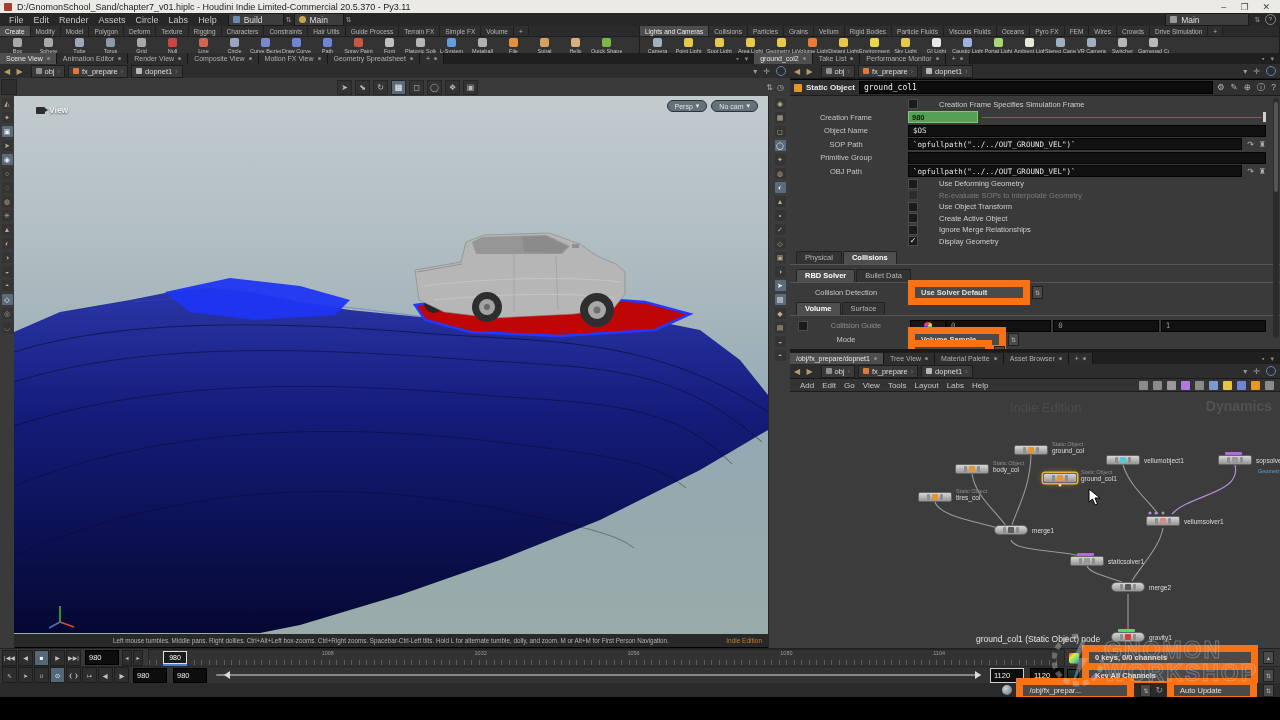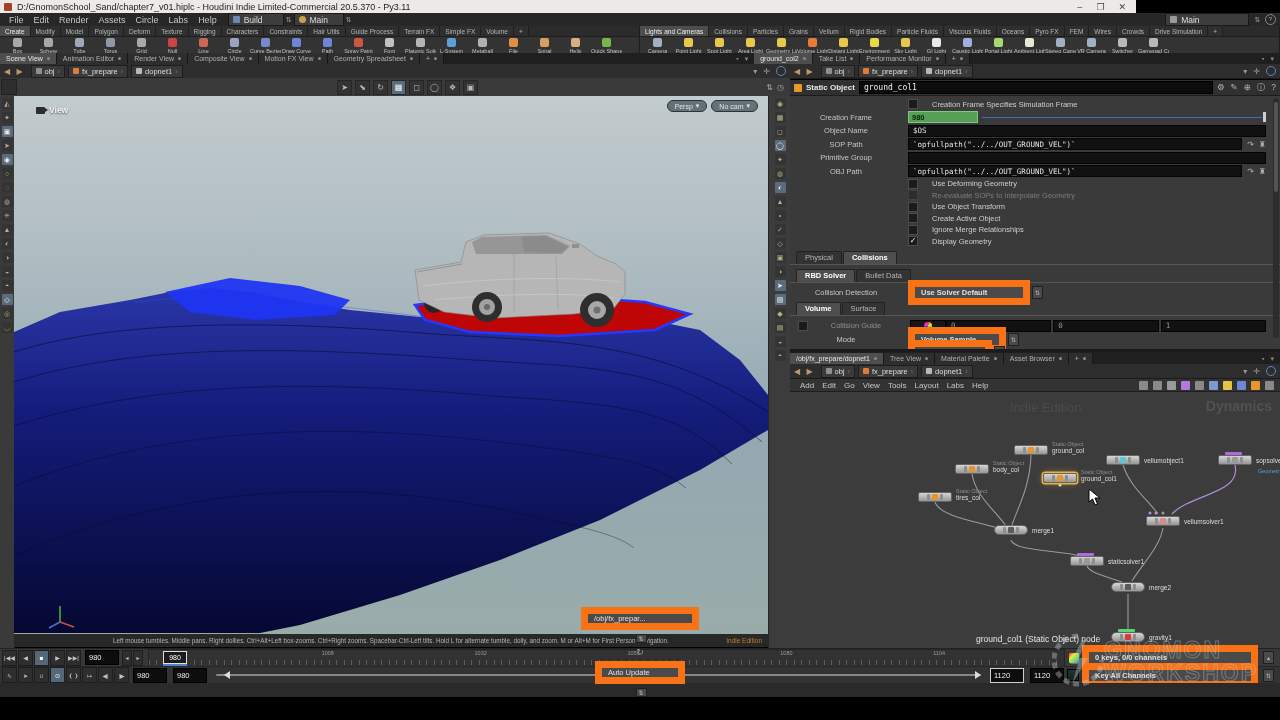--- a/index.html
+++ b/index.html
@@ -1,19 +1,19 @@
 <!DOCTYPE html>
 <html><head>
 <meta charset="utf-8">
 <style>
   html,body{margin:0;padding:0;background:#000;font-family:"Liberation Sans",sans-serif;}
   #app{position:relative;width:1280px;height:720px;background:#000;overflow:hidden;color:#c8c8c8;font-size:8px;}
   .abs{position:absolute;}
   
-  .titlebar{top:0;left:0;width:1136px;height:13px;background:#eceae7;color:#1c1c1c;font-size:9px;display:flex;align-items:center;padding:0 4px;box-sizing:border-box;gap:5px;}
+  .titlebar{top:0;left:0;width:1280px;height:13px;background:#eceae7;color:#1c1c1c;font-size:9px;display:flex;align-items:center;padding:0 4px;box-sizing:border-box;gap:5px;}
   .houdini-logo{width:8px;height:8px;background:#a33f2a;border-radius:1px;flex:none;}
   .win-controls{margin-left:auto;display:flex;gap:14px;color:#444;font-size:9px;padding-right:6px;}
   
   .menubar{top:13px;left:0;width:1280px;height:13px;background:#272727;display:flex;align-items:center;font-size:9px;color:#c6c6c6;padding:0 4px;box-sizing:border-box;}
   .menu-item{padding:0 5px;}
   .combo{background:#3d3d3d;border:1px solid #191919;height:11px;display:flex;align-items:center;font-size:8.5px;padding:0 4px;gap:4px;color:#ddd;}
   .combo .ci{width:7px;height:7px;background:#6f86b0;border-radius:1px;}
   .spinner{color:#999;font-size:7px;padding:0 2px;}
   
   .shelf{top:26px;left:0;width:1280px;height:27px;background:#333;display:flex;}
@@ -68,21 +68,21 @@
   .pscroll{position:absolute;right:1px;top:2px;width:6px;height:240px;background:#2c2c2c;border-radius:3px;}
   .pscroll::after{content:"";position:absolute;top:4px;left:1px;width:4px;height:90px;background:#555;border-radius:2px;}
   .prow{display:flex;align-items:center;height:12px;margin:1.5px 14px 1.5px 0;}
   .plabel{width:112px;text-align:center;font-size:7.5px;color:#c6c6c6;padding-right:6px;flex:none;white-space:nowrap;}
   .pfield{background:#111;border:1px solid #040404;color:#e4e4e4;font-size:7.5px;height:10px;display:flex;align-items:center;padding:0 4px;font-family:"DejaVu Sans Mono",monospace;flex:1;white-space:nowrap;overflow:hidden;}
   .greenfield{flex:none;width:62px;background:#55a055;border:1px solid #7ec87e;color:#062006;font-size:7.5px;height:10px;display:flex;align-items:center;padding:0 3px;font-weight:bold;}
   .hslider{flex:1;height:10px;position:relative;margin-left:4px;}
   .hslider .track{position:absolute;left:0;right:4px;top:4.5px;height:1.5px;background:#3e6fb4;}
   .hslider .handle{position:absolute;right:0;top:0;width:3px;height:10px;background:#cfcfcf;}
   .chooser-ics{display:flex;gap:5px;color:#b5b5b5;font-size:8px;padding-left:5px;}
-  .cb{display:flex;gap:14px;align-items:center;height:10.5px;margin:0 0 1px 118px;font-size:7.5px;color:#cecece;}
+  .cb{display:flex;gap:21px;align-items:center;height:10.5px;margin:0 0 1px 118px;font-size:7.5px;color:#cecece;}
   .cb .box{width:8px;height:8px;background:#1b1b1b;border:1px solid #4c4c4c;flex:none;text-align:center;}
   .cb .box::after{content:"";}
   .cb.checked .box::after{content:"✓";color:#f0f0f0;font-size:8px;line-height:8px;display:block;}
   .cb.dim{opacity:.42;}
   .vtabs{display:flex;gap:1px;margin:4px 0 0 6px;}
   .vtab{font-size:7.5px;padding:1px 8px 2px;background:#333;border:1px solid #222;border-bottom:none;color:#b5b5b5;border-radius:2px 2px 0 0;white-space:nowrap;}
   .vtab.selected{background:#4e4e4e;color:#fff;font-weight:bold;}
   .tabbox{border-top:1px solid #555;margin:0;padding-top:2px;}
   .swatch{width:34px;height:10px;background:#161616;border:1px solid #000;display:flex;align-items:center;justify-content:center;flex:none;}
   .wheel{width:8px;height:8px;border-radius:50%;background:conic-gradient(#e33,#ee3,#3e3,#3ee,#33e,#e3e,#e33);}
@@ -127,21 +127,21 @@
   .playhead{position:absolute;left:14px;top:1px;width:22px;height:11px;border:1px solid #dfdfdf;background:#1b1b1b;color:#fff;font-size:7px;display:flex;align-items:center;justify-content:center;}
   .playhead::after{content:"";position:absolute;left:-1px;right:-1px;bottom:-3px;height:2px;background:#4d82c8;}
   .keycluster{display:flex;align-items:center;gap:3px;flex:none;padding-right:4px;}
   .rainbow{width:10px;height:10px;border-radius:1px;background:linear-gradient(135deg,#e33,#ee3,#3e3,#33e);}
   .wide-dd{width:150px;justify-content:flex-start;}
   .pb2{top:666px;left:0;width:1280px;height:17px;background:#333;border-top:1px solid #262626;display:flex;align-items:center;padding:0 2px;box-sizing:border-box;}
   .rangeslider{position:relative;flex:1;height:10px;margin:0 6px;}
   .rangeslider .line{position:absolute;left:0;right:0;top:4px;height:2px;background:#888;border-radius:1px;}
   .rangeslider .lh{position:absolute;left:8px;top:1px;border-top:4px solid transparent;border-bottom:4px solid transparent;border-right:6px solid #ddd;}
   .rangeslider .rh{position:absolute;right:0;top:1px;border-top:4px solid transparent;border-bottom:4px solid transparent;border-left:6px solid #ddd;}
-  .pb3{top:683px;left:0;width:1280px;height:14px;background:#2a2a2a;display:flex;align-items:center;justify-content:flex-end;padding:0 6px;box-sizing:border-box;gap:4px;flex-direction:column;}
+  .pb3{top:683px;left:0;width:1280px;height:14px;background:#2a2a2a;display:flex;align-items:center;justify-content:flex-end;padding:0 6px;box-sizing:border-box;gap:4px;}
   .blackstrip{top:697px;left:0;width:1280px;height:23px;background:#000;}
   
   .gnomon{top:632px;left:1052px;width:228px;display:flex;align-items:center;opacity:.38;pointer-events:none;z-index:50;}
   .gn-text{display:flex;flex-direction:column;line-height:1;}
   .gn-line{font-size:23px;font-weight:bold;letter-spacing:2px;color:transparent;-webkit-text-stroke:1px #c7ccd2;}
 </style>
 </head>
 <body>
 
 <div id="app">

